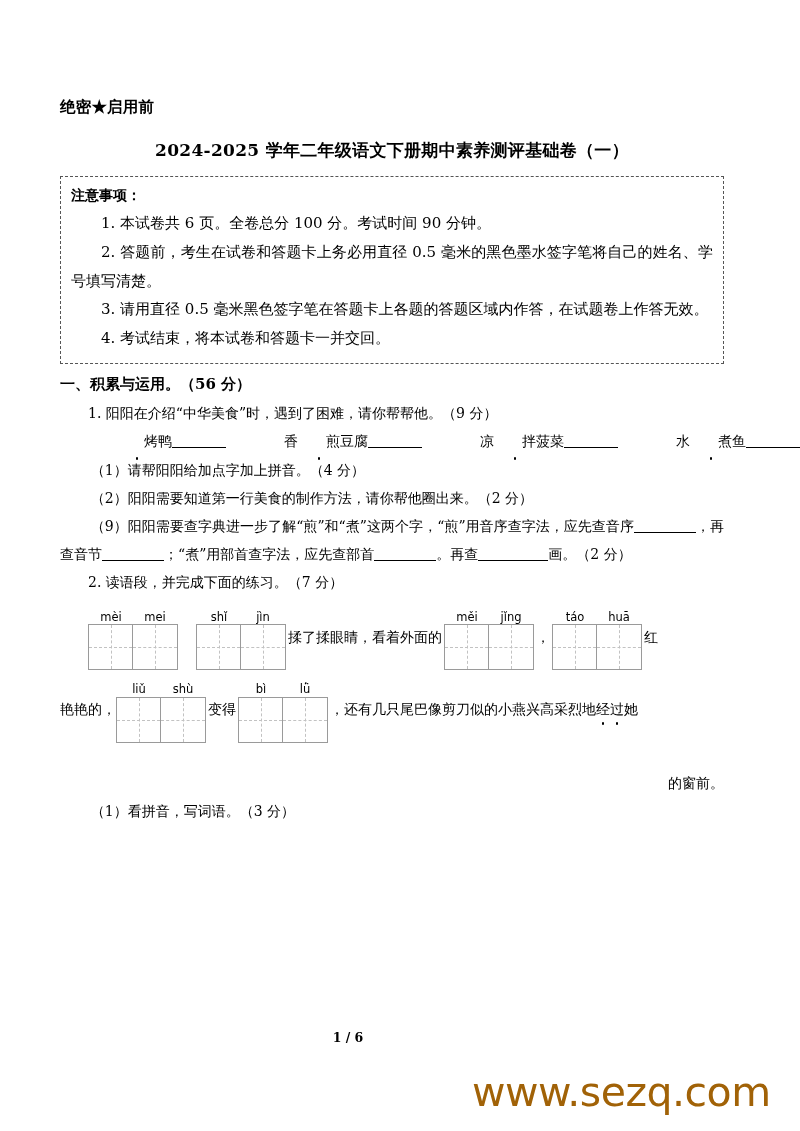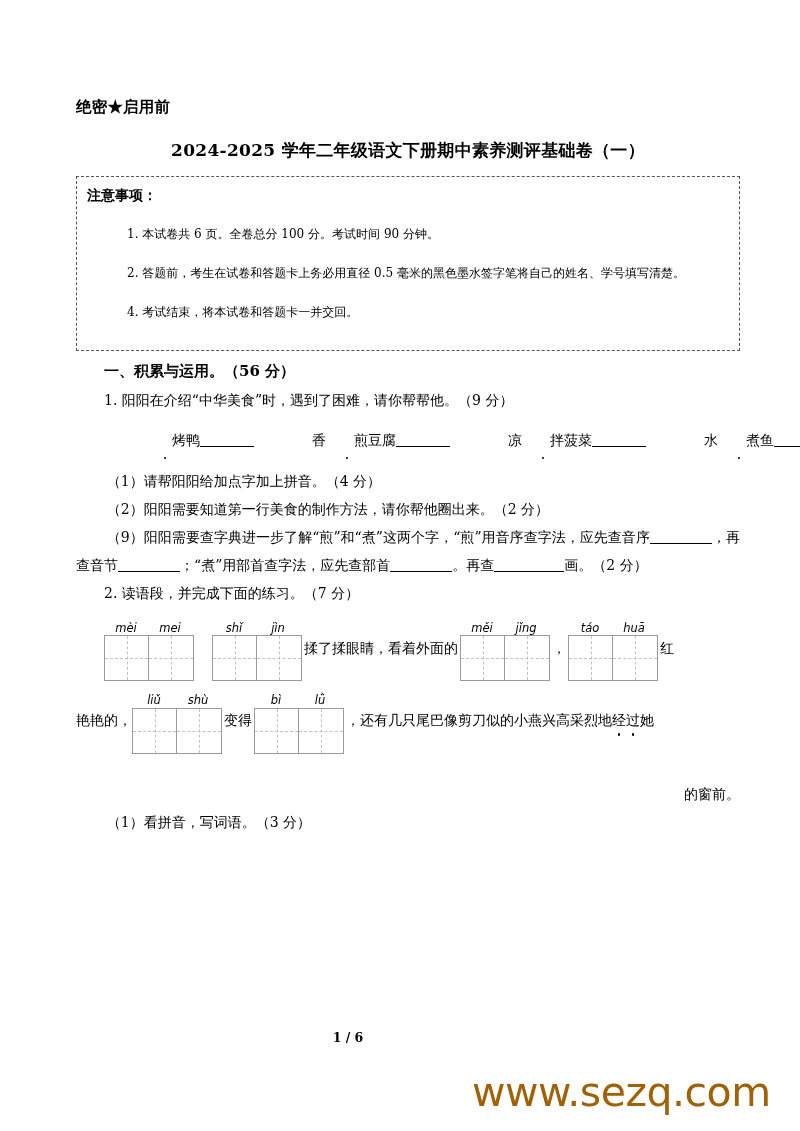--- a/index.html
+++ b/index.html
@@ -18,21 +18,21 @@
 
   .page {
     position: absolute;
     left: 0; top: 0;
     width: 800px;
     height: 1131px;
   }
 
   .content {
     position: absolute;
-    left: 76px;
+    left: 60px;
     top: 96px;
     width: 664px;
   }
 
   
   .secret-line {
     font-size: 15.5px;
     font-weight: bold;
     letter-spacing: 0.2px;
     line-height: 1.4;
@@ -53,52 +53,51 @@
     padding: 8px 10px 10px 10px;
     box-sizing: border-box;
   }
   .notice-title {
     font-size: 14px;
     font-weight: bold;
     line-height: 1.55;
     margin-bottom: 2px;
   }
   .notice-item {
-    font-size: 12px;
+    font-size: 15px;
     line-height: 1.92;
     text-indent: 2em;
-    margin: 16px;
+    margin: 0;
     text-align: justify;
   }
 
   
   .section-head {
     font-size: 15px;
     font-weight: bold;
     line-height: 1.9;
     margin-top: 6px;
-    margin-left: 28px;
   }
   .q-line {
     font-size: 14px;
     line-height: 2.0;
     text-indent: 2em;
     text-align: justify;
     margin: 0;
   }
   .q-line.sub {
     text-indent: 2.2em;
   }
 
   
   .food-row {
     font-size: 14px;
     line-height: 2.1;
     text-indent: 2em;
-    margin: 12px;
+    margin: 0;
     white-space: nowrap;
   }
   .food-item {
     display: inline-block;
     margin-right: 30px;
   }
   .food-item .blank {
     display: inline-block;
     width: 54px;
     border-bottom: 1px solid #000;
@@ -152,22 +151,21 @@
     margin-top: 15px;
   }
   .indent-lead {
     display: inline-block;
     width: 2em;
   }
 
   .tianzige {
     display: inline-flex;
     flex-direction: column;
-    align-items: flex-start;
-    font-style: italic;
+    align-items: center;
   }
   .tz-pinyins {
     display: flex;
   }
   .tz-pinyin {
     width: 44px;
     text-align: center;
     font-family: "DejaVu Sans", "Liberation Sans", sans-serif;
     font-size: 11.5px;
     line-height: 1.25;
@@ -242,20 +240,21 @@
   <div class="content">
 
     <div class="secret-line">绝密★启用前</div>
 
     <div class="paper-title">2024-2025 学年二年级语文下册期中素养测评基础卷（一）</div>
 
     <div class="notice-box">
       <div class="notice-title">注意事项：</div>
       <p class="notice-item">1. 本试卷共 6 页。全卷总分 100 分。考试时间 90 分钟。</p>
       <p class="notice-item">2. 答题前，考生在试卷和答题卡上务必用直径 0.5 毫米的黑色墨水签字笔将自己的姓名、学号填写清楚。</p>
+      <p class="notice-item">3. 请用直径 0.5 毫米黑色签字笔在答题卡上各题的答题区域内作答，在试题卷上作答无效。</p>
       <p class="notice-item">4. 考试结束，将本试卷和答题卡一并交回。</p>
     </div>
 
     <div class="section-head">一、积累与运用。（56 分）</div>
 
     <p class="q-line">1. 阳阳在介绍“中华美食”时，遇到了困难，请你帮帮他。（9 分）</p>
 
     <p class="food-row">
       <span class="food-item"><span class="dotted-char">烤</span>鸭<span class="blank"></span></span><span class="food-item">香<span class="dotted-char">煎</span>豆腐<span class="blank"></span></span><span class="food-item">凉<span class="dotted-char">拌</span>菠菜<span class="blank"></span></span><span class="food-item">水<span class="dotted-char">煮</span>鱼<span class="blank"></span></span>
     </p>

